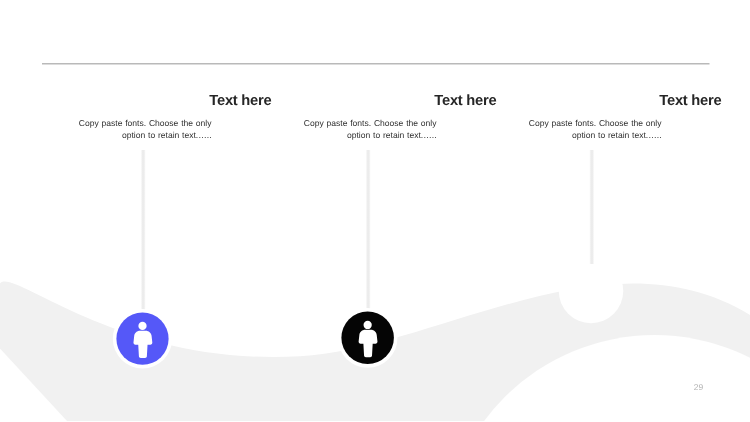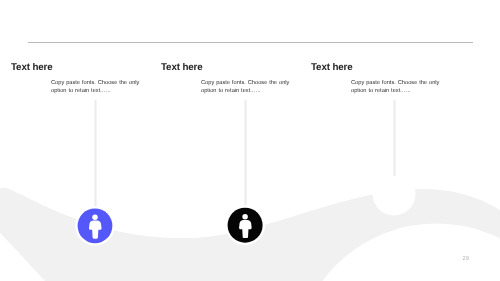--- a/index.html
+++ b/index.html
@@ -2,21 +2,21 @@
 <html><head>
 <meta charset="utf-8">
 <style>
   html,body{margin:0;padding:0;background:#ffffff;}
   body{width:500px;height:281px;overflow:hidden;
        font-family:"Liberation Sans",sans-serif;
        -webkit-font-smoothing:antialiased;text-rendering:geometricPrecision;}
   .slide{position:relative;width:500px;height:281px;background:#ffffff;overflow:hidden;}
   .layer{position:absolute;left:0;top:0;width:500px;height:281px;}
   .topline{position:absolute;left:27.5px;top:42px;width:445.5px;height:1px;background:#b9b9b9;}
-  .col{position:absolute;top:61.5px;width:170px;text-align:left;}
+  .col{position:absolute;top:61.5px;width:170px;text-align:right;}
   .title{font-size:9.8px;font-weight:bold;color:#262626;letter-spacing:-0.15px;line-height:12px;}
   .body{font-size:5.7px;color:#2f2f2f;line-height:8.6px;margin:0 auto;width:90px;
         padding-top:5px;word-spacing:0.3px;}
   .vline{position:absolute;width:3px;
      background:linear-gradient(to right,#fbfbfb 0%,#ececec 35%,#ececec 65%,#fbfbfb 100%);}
   .pagenum{position:absolute;left:462.5px;top:256px;font-size:5.6px;color:#b0b0b0;letter-spacing:0.1px;}
 </style>
 </head>
 <body>
 

